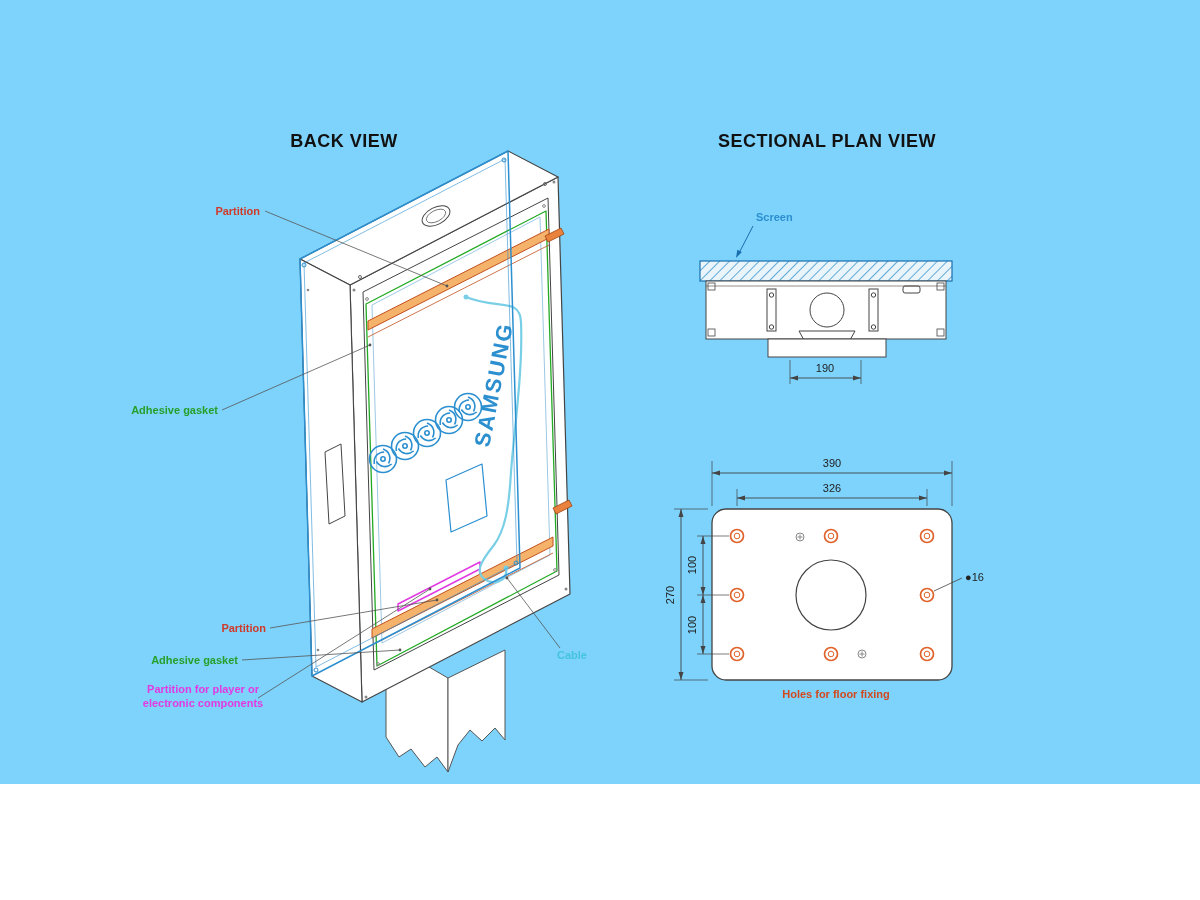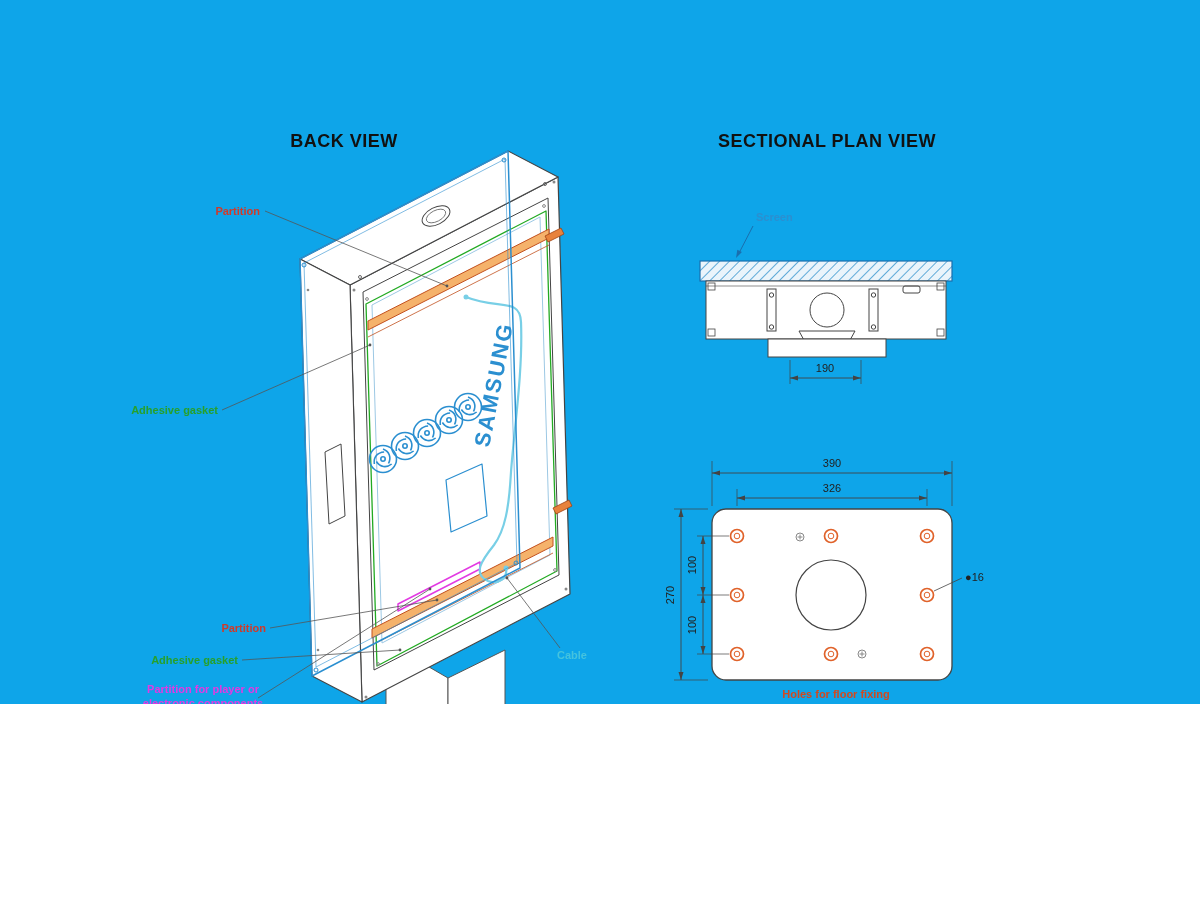--- a/index.html
+++ b/index.html
@@ -1,17 +1,17 @@
 <!DOCTYPE html>
 <html><head>
 <meta charset="utf-8">
 <style>
   html,body{margin:0;padding:0;background:#ffffff;}
   .page{
-    width:1200px;height:704px;position:relative;background:#0ea5e9;
+    width:1200px;height:784px;position:relative;background:#7dd3fc;
     font-family:"Liberation Sans", sans-serif;overflow:hidden;
   }
   svg{display:block;}
   text{font-family:"Liberation Sans", sans-serif;}
   .title{font-size:18px;font-weight:bold;letter-spacing:.5px;fill:#111;}
   .callout{font-size:11px;font-weight:bold;}
   .dim{font-size:11px;fill:#222;}
 </style>
 </head>
 <body>

